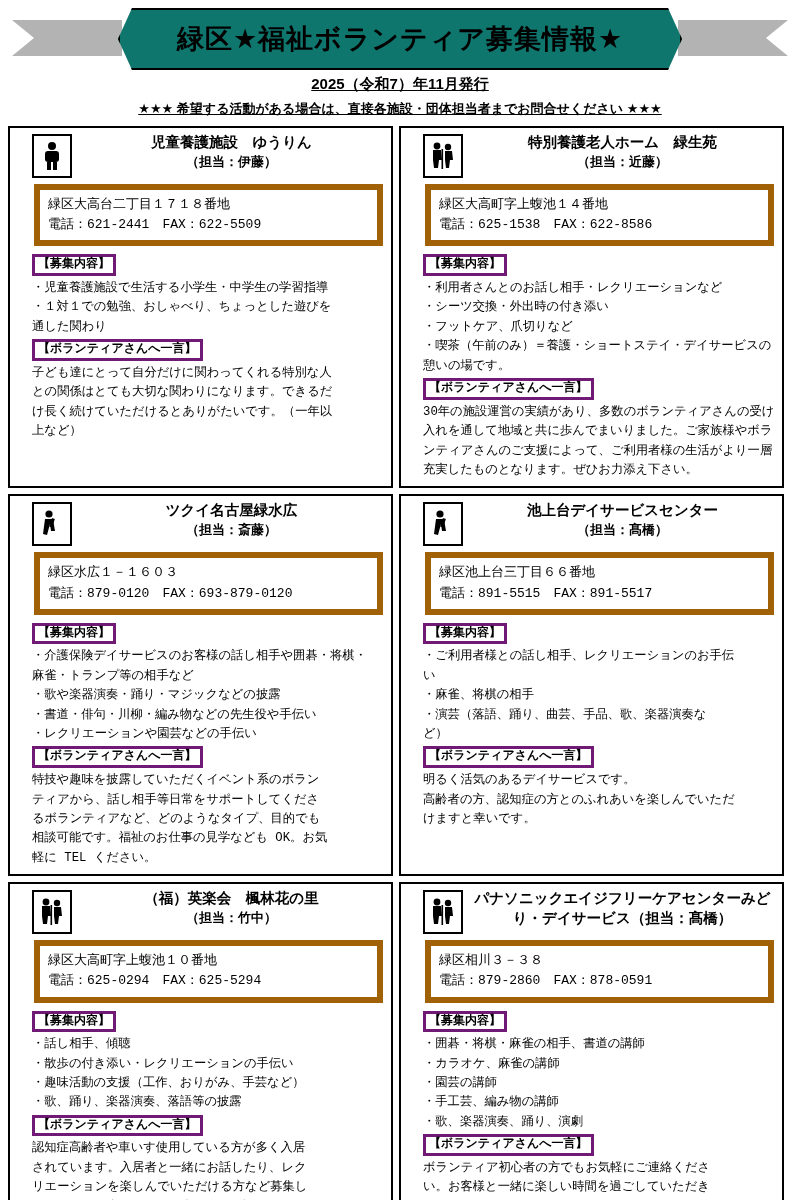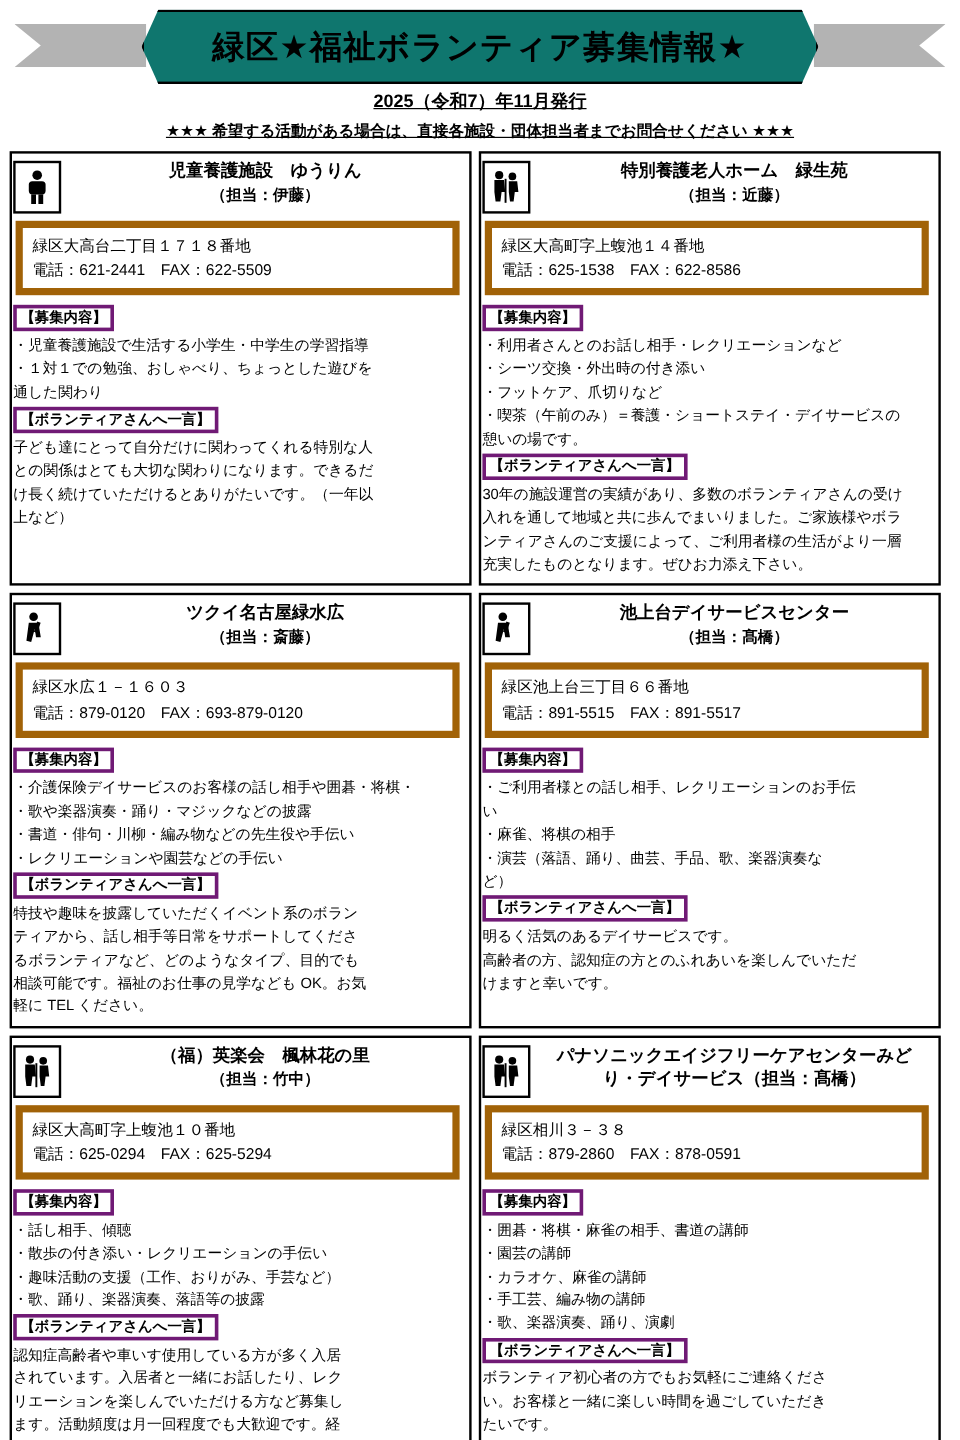--- a/index.html
+++ b/index.html
@@ -43,22 +43,23 @@
   }
   .notice u{text-decoration:underline;text-align:right;}
 
   
   .grid{display:flex;flex-wrap:wrap;}
   .cell{
     width:385px;
     border:2px solid #000;
     box-sizing:border-box;
     margin:0 0 6px 0;
-    padding:4px 6px 6px 1px;
+    padding:4px 6px 6px 22px;
     position:relative;
+    font-family:Liberation Mono, monospace;
   }
   .cell:nth-child(odd){margin-right:6px;}
 
   .head{display:flex;align-items:flex-start;gap:6px;}
   .icon-box{
     width:36px;height:40px;border:2px solid #000;background:#fff;
     flex:0 0 36px;display:flex;align-items:center;justify-content:center;
     margin-top:2px;
   }
   .icon-box svg{display:block;}
@@ -163,20 +164,21 @@
           </div>
           <div class="head-titles">
             <div class="org">ツクイ名古屋緑水広</div>
             <div class="charge">（担当：斎藤）</div>
           </div>
         </div><div class="addrbox">
           <div>緑区水広１－１６０３</div>
           <div>電話：879-0120　FAX：693-879-0120</div>
         </div><div class="sect-label">【募集内容】</div><div class="body-text">
           <p>・介護保険デイサービスのお客様の話し相手や囲碁・将棋・</p>
+          <p>麻雀・トランプ等の相手など</p>
           <p>・歌や楽器演奏・踊り・マジックなどの披露</p>
           <p>・書道・俳句・川柳・編み物などの先生役や手伝い</p>
           <p>・レクリエーションや園芸などの手伝い</p>
         </div><div class="sect-label">【ボランティアさんへ一言】</div><div class="body-text">
           <p>特技や趣味を披露していただくイベント系のボラン</p>
           <p>ティアから、話し相手等日常をサポートしてくださ</p>
           <p>るボランティアなど、どのようなタイプ、目的でも</p>
           <p>相談可能です。福祉のお仕事の見学なども OK。お気</p>
           <p>軽に TEL ください。</p>
         </div></div>
@@ -247,22 +249,22 @@
           </div>
           <div class="head-titles">
             <div class="org">パナソニックエイジフリーケアセンターみど</div>
             <div class="org">り・デイサービス（担当：髙橋）</div>
           </div>
         </div><div class="addrbox">
           <div>緑区相川３－３８</div>
           <div>電話：879-2860　FAX：878-0591</div>
         </div><div class="sect-label">【募集内容】</div><div class="body-text">
           <p>・囲碁・将棋・麻雀の相手、書道の講師</p>
+          <p>・カラオケ、麻雀の講師</p>
           <p>・園芸の講師</p>
-          <p>・カラオケ、麻雀の講師</p>
           <p>・手工芸、編み物の講師</p>
           <p>・歌、楽器演奏、踊り、演劇</p>
         </div><div class="sect-label">【ボランティアさんへ一言】</div><div class="body-text">
           <p>ボランティア初心者の方でもお気軽にご連絡くださ</p>
           <p>い。お客様と一緒に楽しい時間を過ごしていただき</p>
           <p>たいです。</p>
         </div></div>
     </div>
 
 </div>

